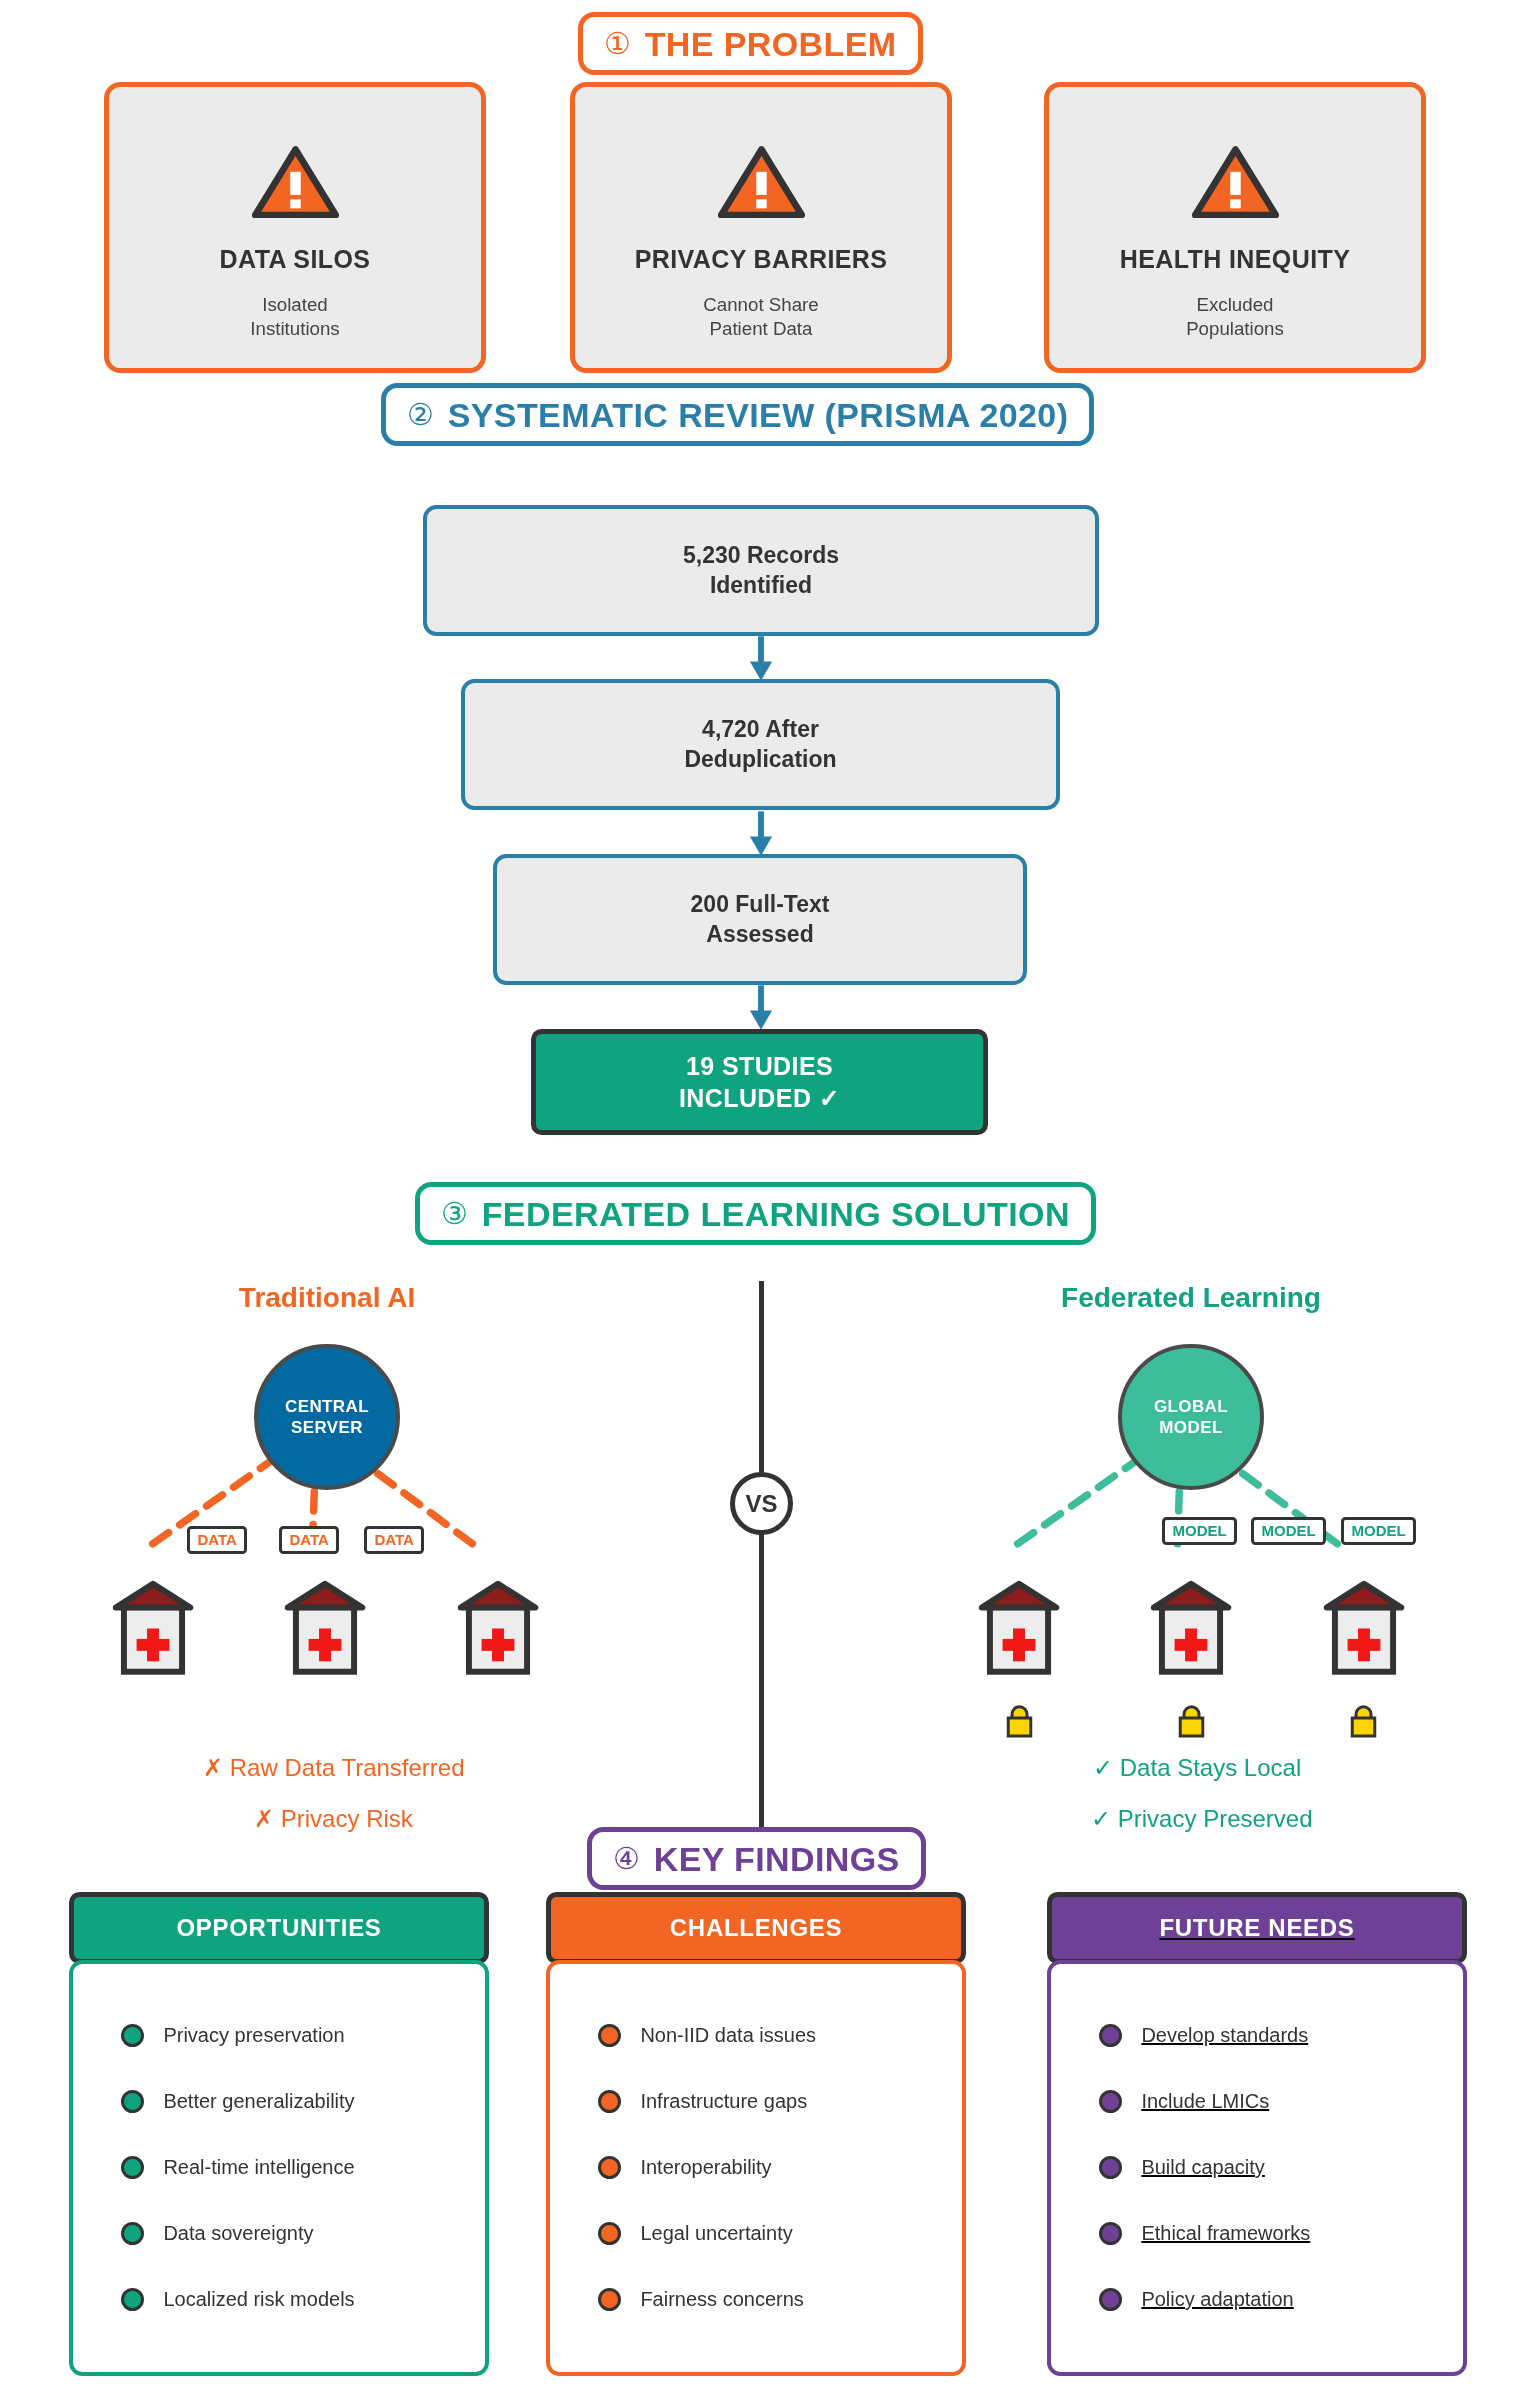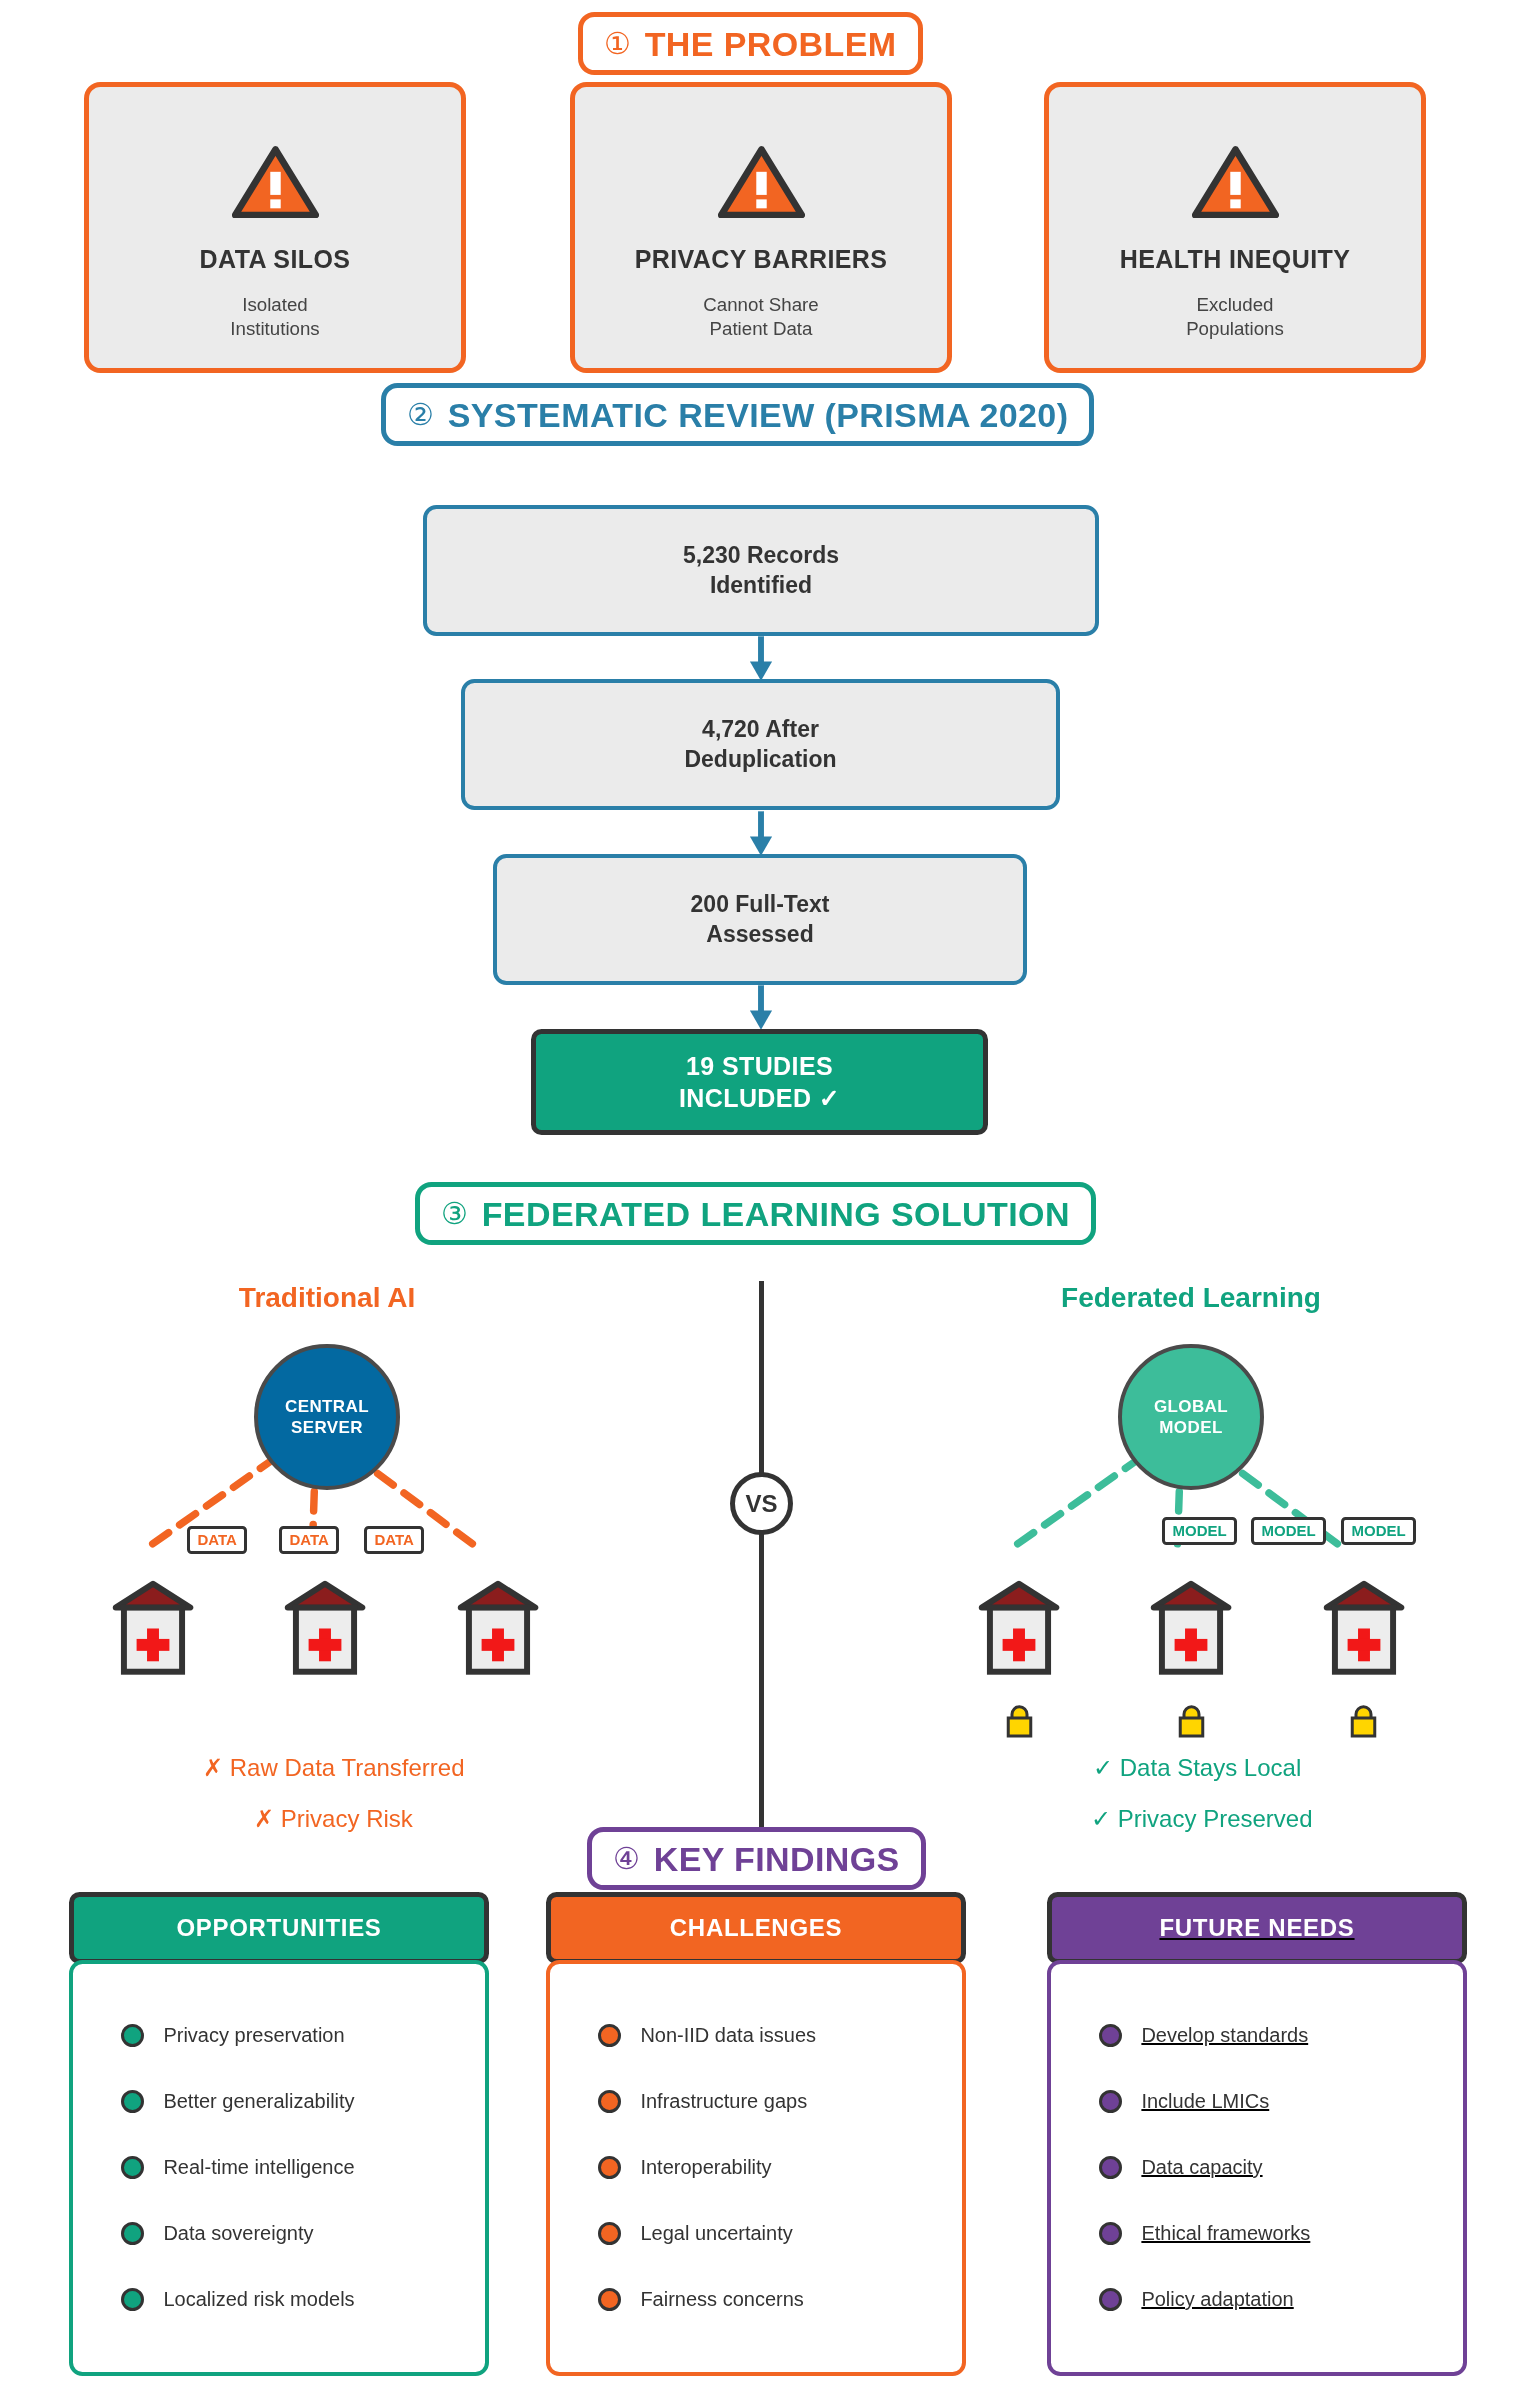--- a/index.html
+++ b/index.html
@@ -49,21 +49,21 @@
     top: 82px;
     width: 382px;
     height: 291px;
     background: #ebebeb;
     border: 5.2px solid #f26522;
     border-radius: 16.4px;
     display: flex;
     flex-direction: column;
     align-items: center;
   }
-  #prob0 { left: 84px; }
+  #prob0 { left: 104px; }
   #prob1 { left: 570px; }
   #prob2 { left: 1044px; }
   .warn-ico { margin-top: 58px; width: 87px; height: 73px; }
   .prob-title {
     margin-top: 27px;
     font-size: 25px;
     font-weight: bold;
     color: #333333;
     letter-spacing: 0.4px;
   }
@@ -467,21 +467,21 @@
       <div class="bul">
           <span class="dot" style="background:#6f4196"></span>
           <span class="bul-txt">Develop standards</span>
         </div>
       <div class="bul">
           <span class="dot" style="background:#6f4196"></span>
           <span class="bul-txt">Include LMICs</span>
         </div>
       <div class="bul">
           <span class="dot" style="background:#6f4196"></span>
-          <span class="bul-txt">Data capacity</span>
+          <span class="bul-txt">Build capacity</span>
         </div>
       <div class="bul">
           <span class="dot" style="background:#6f4196"></span>
           <span class="bul-txt">Ethical frameworks</span>
         </div>
       <div class="bul">
           <span class="dot" style="background:#6f4196"></span>
           <span class="bul-txt">Policy adaptation</span>
         </div>
     </div>

